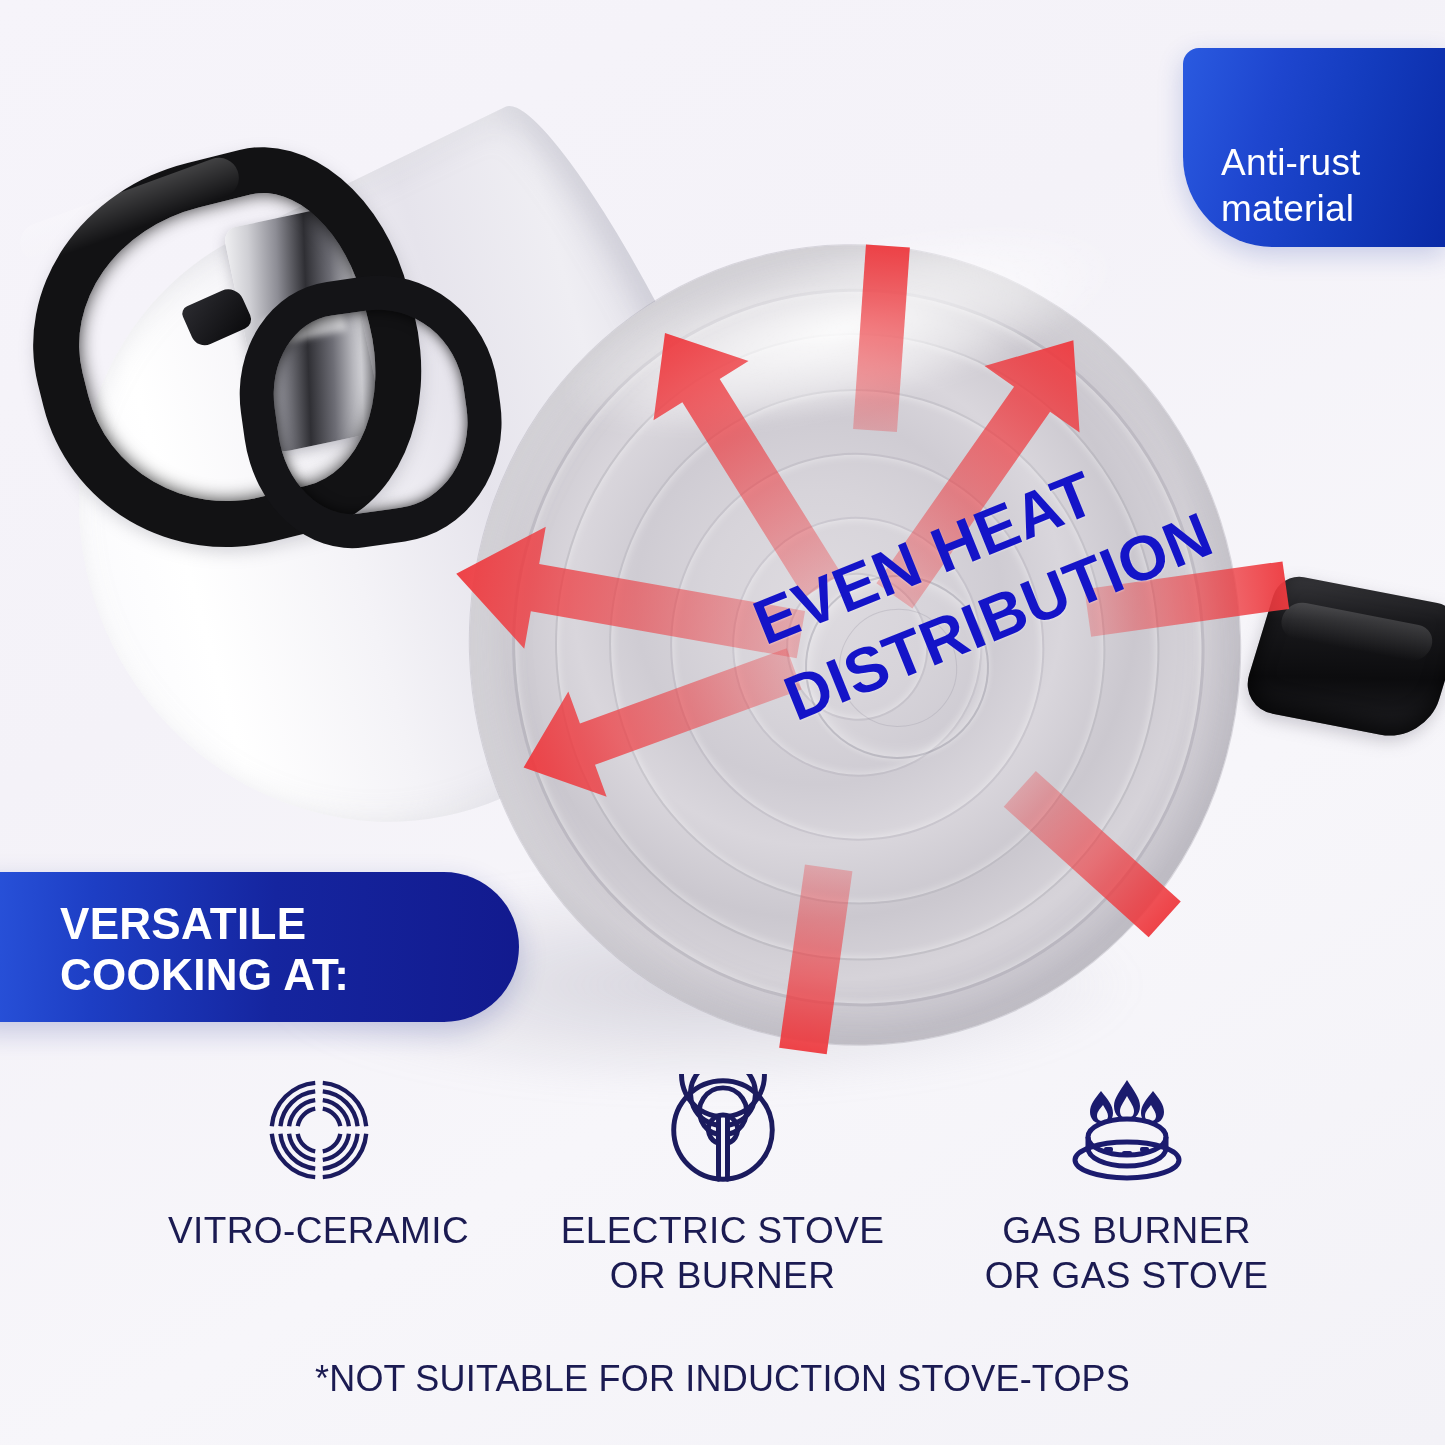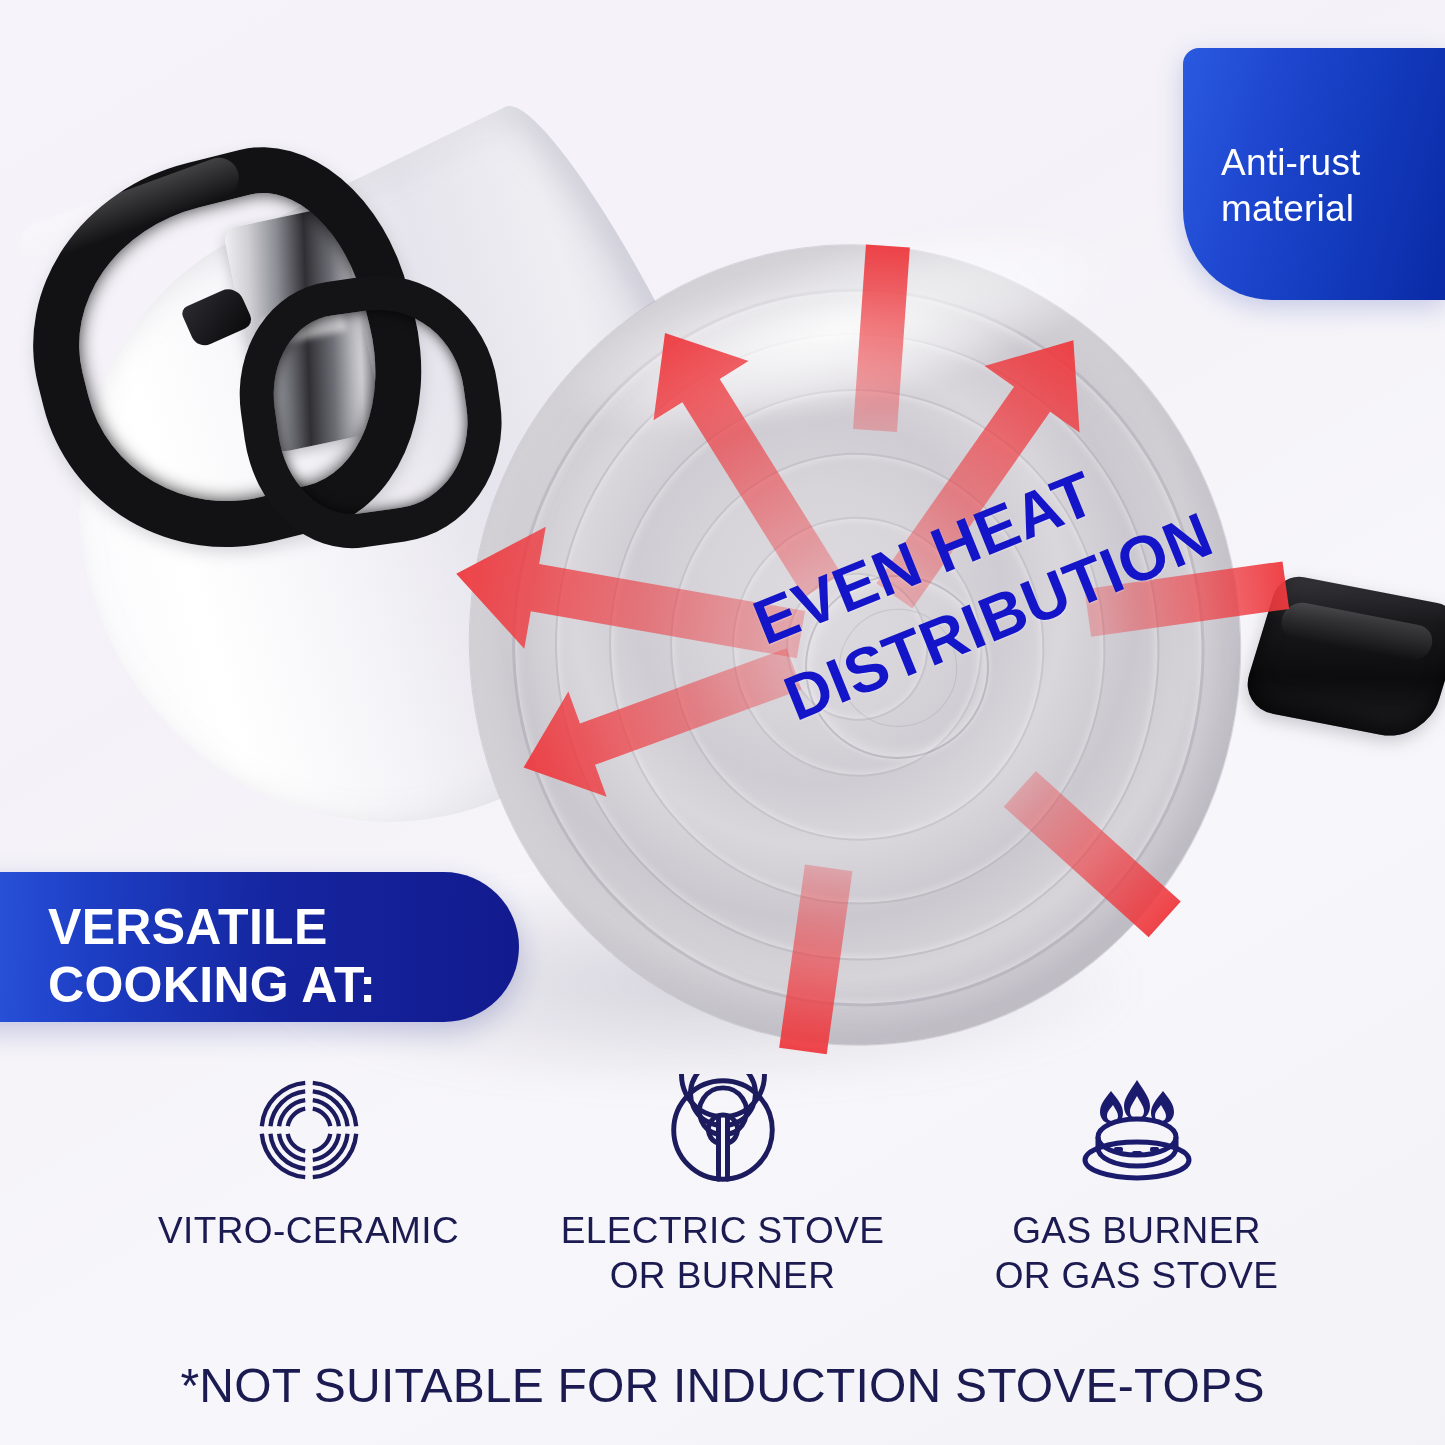--- a/index.html
+++ b/index.html
@@ -222,21 +222,21 @@
     height: 1445px;
     pointer-events: none;
   }
 
   
   .badge-antirust {
     position: absolute;
     right: 0;
     top: 48px;
     width: 262px;
-    height: 252px;
+    height: 199px;
     background: linear-gradient(105deg, #2a5ae0 0%, #1e46cf 32%, #133bbd 62%, #0a2aa6 100%);
     border-radius: 16px 0 0 90px;
     box-shadow: 0 8px 26px rgba(30,60,170,0.22);
   }
   .badge-antirust .txt {
     position: absolute;
     left: 38px;
     top: 92px;
     color: #ffffff;
     font-size: 37px;
@@ -251,24 +251,24 @@
     left: -26px;
     top: 872px;
     width: 545px;
     height: 150px;
     background: linear-gradient(92deg, #2a55dd 0%, #1d3ec4 22%, #15259f 55%, #121a8e 100%);
     border-radius: 0 78px 78px 0;
     box-shadow: 0 10px 28px rgba(25,35,140,0.22);
   }
   .badge-versatile .txt {
     position: absolute;
-    left: 74px;
+    left: 86px;
     top: 26px;
     color: #ffffff;
-    font-size: 50px;
+    font-size: 44px;
     line-height: 1.16;
     font-weight: 700;
     letter-spacing: 0.3px;
     white-space: pre-line;
   }
 
   
   .heat-headline {
     position: absolute;
     left: 742px;
@@ -287,21 +287,21 @@
 
   
   .features {
     position: absolute;
     left: 0;
     top: 1074px;
     width: 1445px;
     display: flex;
     justify-content: center;
     align-items: flex-start;
-    gap: 14px;
+    gap: 4px;
   }
   .feature {
     width: 400px;
     display: flex;
     flex-direction: column;
     align-items: center;
   }
   .feature .ficon {
     height: 112px;
     display: flex;
@@ -319,21 +319,21 @@
     white-space: pre-line;
   }
 
   .disclaimer {
     position: absolute;
     left: 0;
     top: 1358px;
     width: 1445px;
     text-align: center;
     color: #1b1b52;
-    font-size: 48px;
+    font-size: 36px;
     font-weight: 400;
     letter-spacing: 0.2px;
   }
 </style>
 </head>
 <body>
 
 <div id="stage">
 
   <div id="product">

